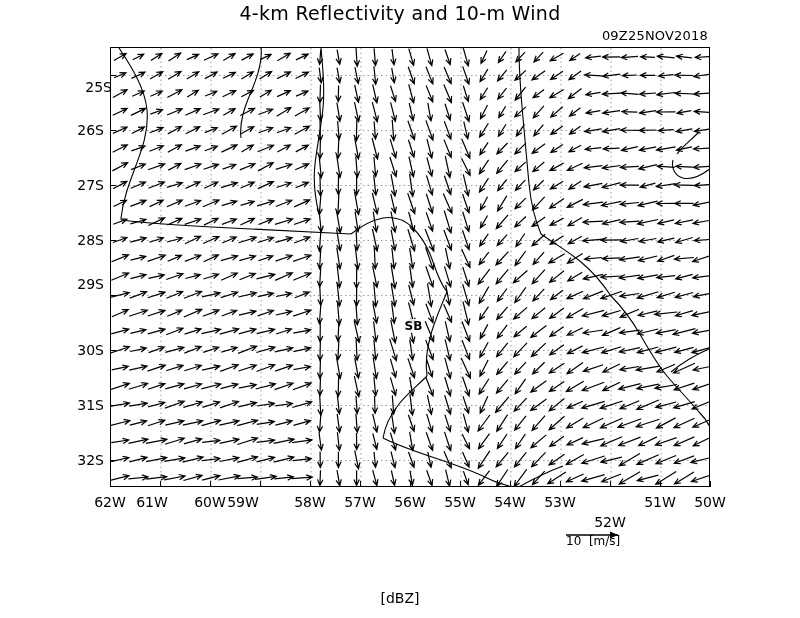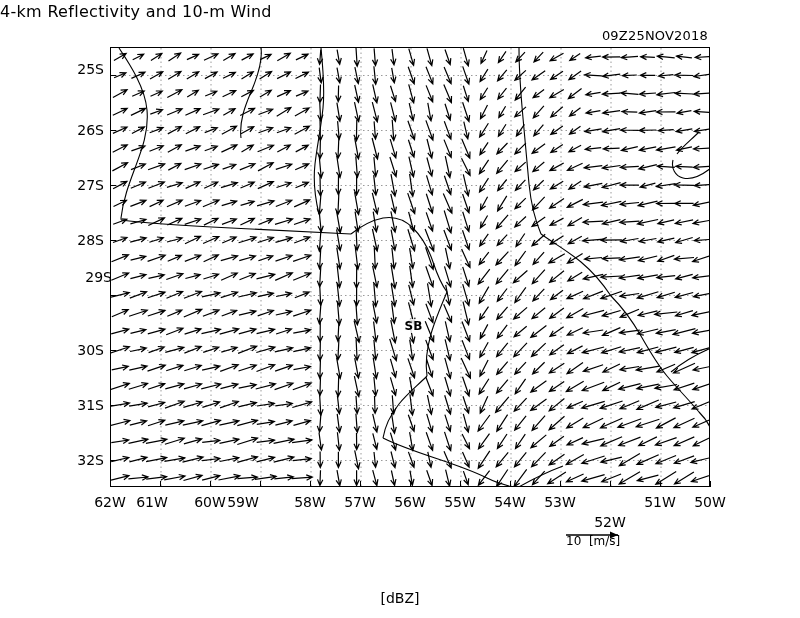--- a/index.html
+++ b/index.html
@@ -19,22 +19,22 @@
     position: absolute;
     left: 0; top: 0;
     width: 800px;
     height: 618px;
   }
   .title {
     position: absolute;
     left: 0;
     top: 2px;
     width: 800px;
-    text-align: left;
-    font-size: 16px;
+    text-align: center;
+    font-size: 19px;
     letter-spacing: 0.3px;
     font-family: "DejaVu Sans", sans-serif;
   }
   .timestamp {
     position: absolute;
     right: 92px;
     top: 28px;
     font-size: 13px;
     font-family: "DejaVu Sans", sans-serif;
     letter-spacing: 0.2px;
@@ -985,29 +985,29 @@
       <div class="x-tick-label" style="left: 510px;">54W</div>
       <div class="tick-mark-x" style="left: 560px;"></div>
       <div class="x-tick-label" style="left: 560px;">53W</div>
       <div class="tick-mark-x" style="left: 610px;"></div>
       <div class="x-tick-label" style="left: 610px; margin-top: 20px;">52W</div>
       <div class="tick-mark-x" style="left: 660px;"></div>
       <div class="x-tick-label" style="left: 660px;">51W</div>
       <div class="tick-mark-x" style="left: 710px;"></div>
       <div class="x-tick-label" style="left: 710px;">50W</div>
       <div class="tick-mark-y" style="top: 74.5px;"></div>
-      <div class="y-tick-label" style="top: 69px;">25S</div>
+      <div class="y-tick-label" style="top: 87px; margin-left: 8px;">25S</div>
       <div class="tick-mark-y" style="top: 129.5px;"></div>
       <div class="y-tick-label" style="top: 129.5px;">26S</div>
       <div class="tick-mark-y" style="top: 184.5px;"></div>
       <div class="y-tick-label" style="top: 184.5px;">27S</div>
       <div class="tick-mark-y" style="top: 239.5px;"></div>
       <div class="y-tick-label" style="top: 239.5px;">28S</div>
       <div class="tick-mark-y" style="top: 294.5px;"></div>
-      <div class="y-tick-label" style="top: 277px; margin-left: 8px;">29S</div>
+      <div class="y-tick-label" style="top: 284px;">29S</div>
       <div class="tick-mark-y" style="top: 349.5px;"></div>
       <div class="y-tick-label" style="top: 349.5px;">30S</div>
       <div class="tick-mark-y" style="top: 404.5px;"></div>
       <div class="y-tick-label" style="top: 404.5px;">31S</div>
       <div class="tick-mark-y" style="top: 459.5px;"></div>
       <div class="y-tick-label" style="top: 459.5px;">32S</div>
     </div>
 
   <svg class="legend-vector" viewBox="0 0 120 28">
     <line x1="3" y1="7" x2="55" y2="7" stroke="#000" stroke-width="1.4"></line>

